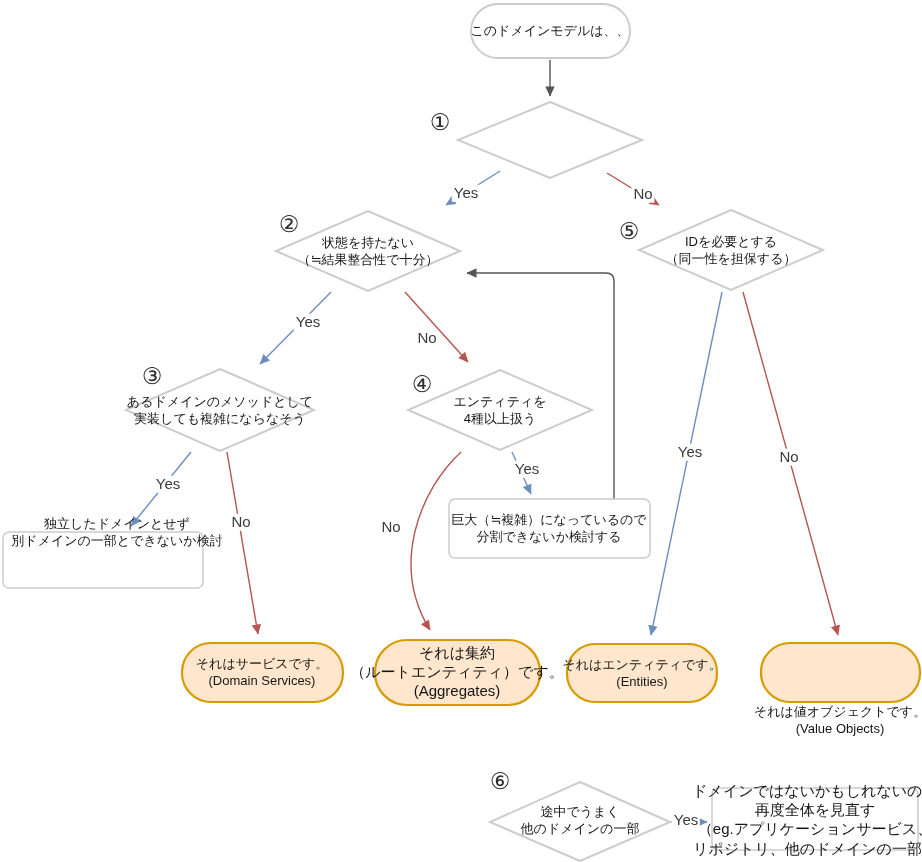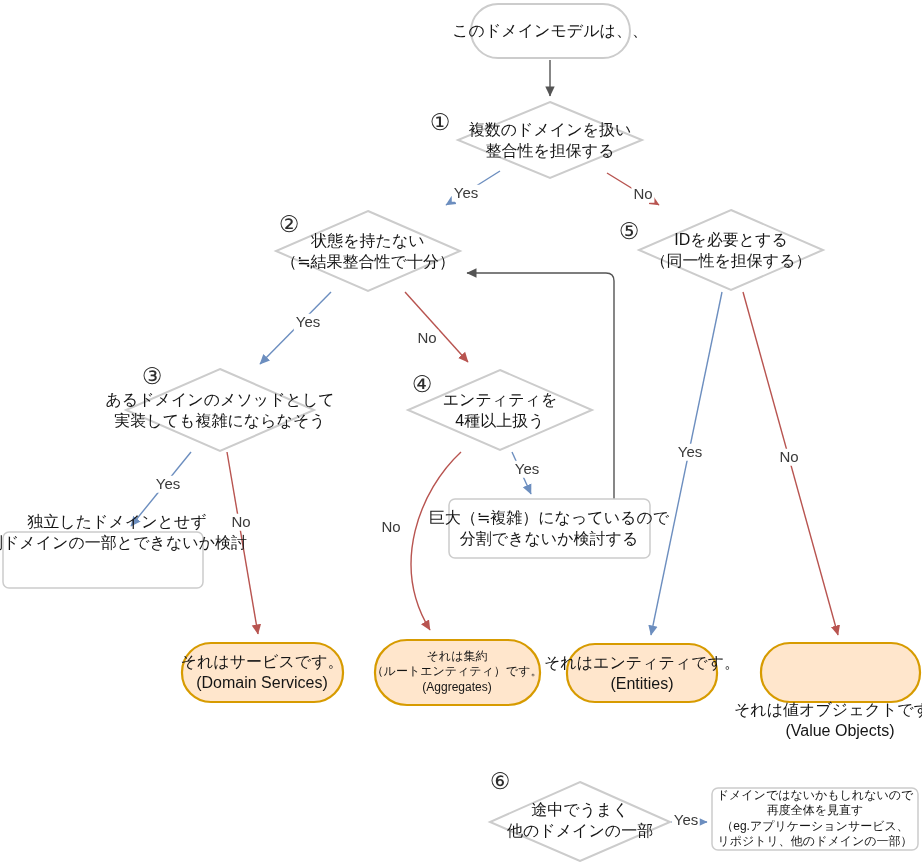--- a/index.html
+++ b/index.html
@@ -9,25 +9,25 @@
     background:#ffffff;
     overflow:hidden;
     font-family:"Liberation Sans","DejaVu Sans",sans-serif;
   }
   .canvas svg{position:absolute;left:0;top:0;}
   .lbl{
     position:absolute;
     transform:translate(-50%,-50%);
     text-align:center;
     white-space:pre;
-    font-size:16px;
+    font-size:13px;
     line-height:1.32;
     color:#151515;
   }
-  .lbl.small{font-size:12px;line-height:1.28;}
+  .lbl.small{font-size:15px;line-height:1.28;}
   .edge-lbl{
     position:absolute;
     transform:translate(-50%,-50%);
     font-size:15px;
     color:#3a3a3a;
     background:#ffffff;
     padding:0 2px;
     line-height:1.1;
   }
   .num{
@@ -83,22 +83,20 @@
     <rect x="449" y="499" width="201" height="59" rx="6" stroke-width="1.5" stroke="#cccccc" fill="#ffffff"></rect>
     <rect x="712" y="788" width="206" height="62" rx="6" stroke-width="1.5" stroke="#cccccc" fill="#ffffff"></rect>
 
     <rect x="182" y="643" width="161" height="59" rx="29" ry="29" stroke-width="2.2" stroke="#d79b00" fill="#ffe6cc"></rect>
     <rect x="375" y="640" width="165" height="65" rx="32" ry="32" stroke-width="2.2" stroke="#d79b00" fill="#ffe6cc"></rect>
     <rect x="567" y="644" width="150" height="58" rx="28" ry="28" stroke-width="2.2" stroke="#d79b00" fill="#ffe6cc"></rect>
     <rect x="761" y="643" width="159" height="59" rx="29" ry="29" stroke-width="2.2" stroke="#d79b00" fill="#ffe6cc"></rect>
   </svg>
 
   <div class="lbl" style="left:550px;top:31px;">このドメインモデルは、、</div>
-  <div class="lbl" style="left:550px;top:140px;">複数のドメインを扱い
-整合性を担保する</div>
   <div class="lbl" style="left:368px;top:251px;">状態を持たない
 （≒結果整合性で十分）</div>
   <div class="lbl" style="left:220px;top:410px;">あるドメインのメソッドとして
 実装しても複雑にならなそう</div>
   <div class="lbl" style="left:500px;top:410px;">エンティティを
 4種以上扱う</div>
   <div class="lbl" style="left:731px;top:250px;">IDを必要とする
 （同一性を担保する）</div>
   <div class="lbl" style="left:580px;top:820px;">途中でうまく
 他のドメインの一部</div>

